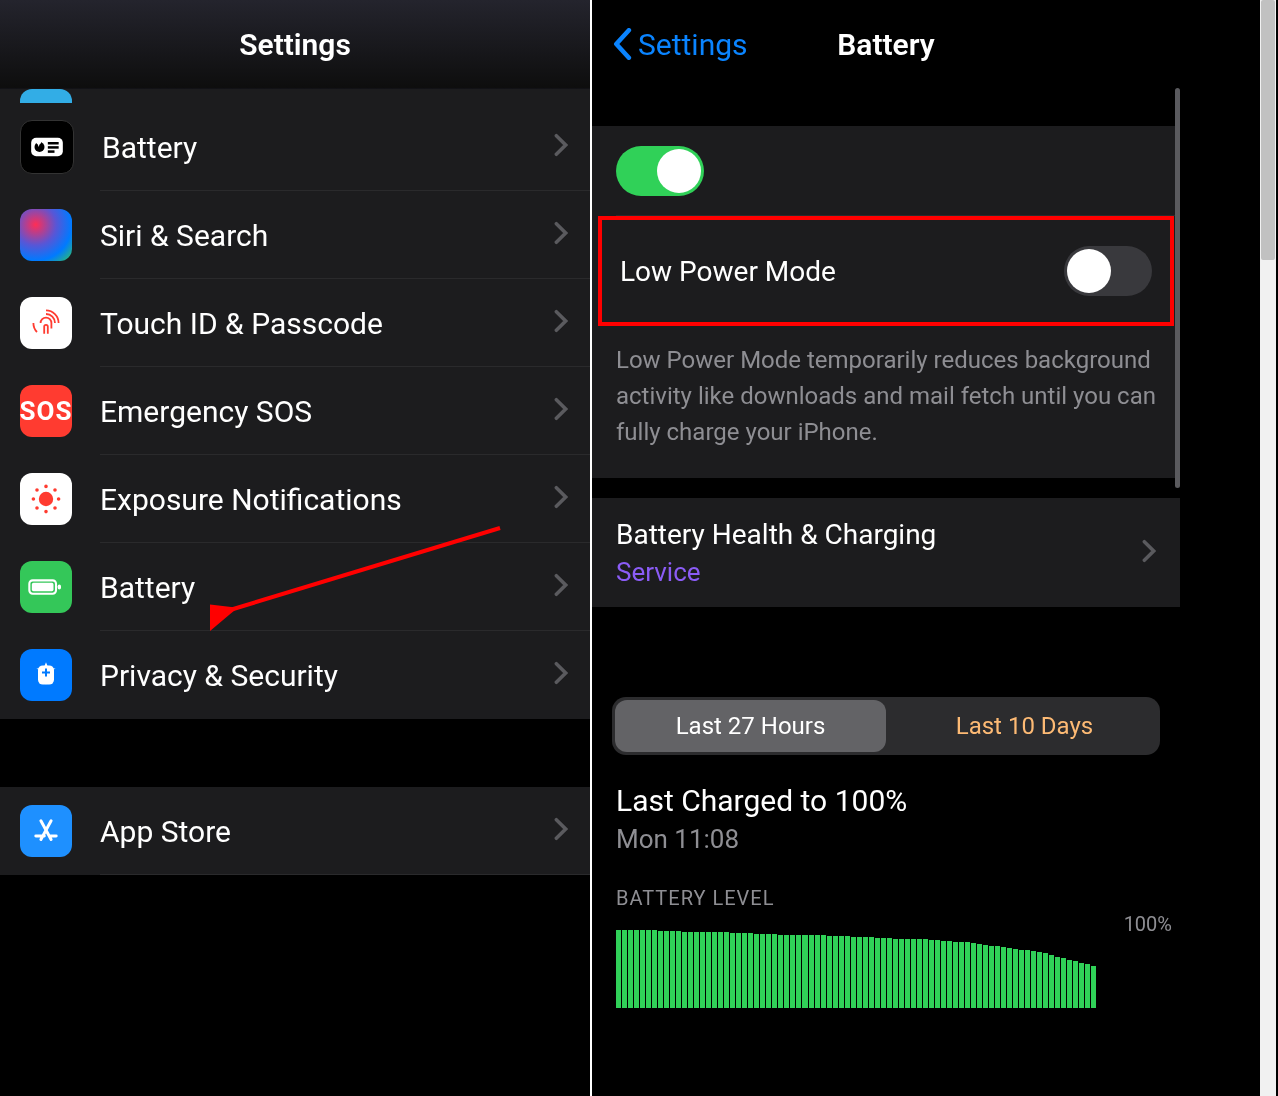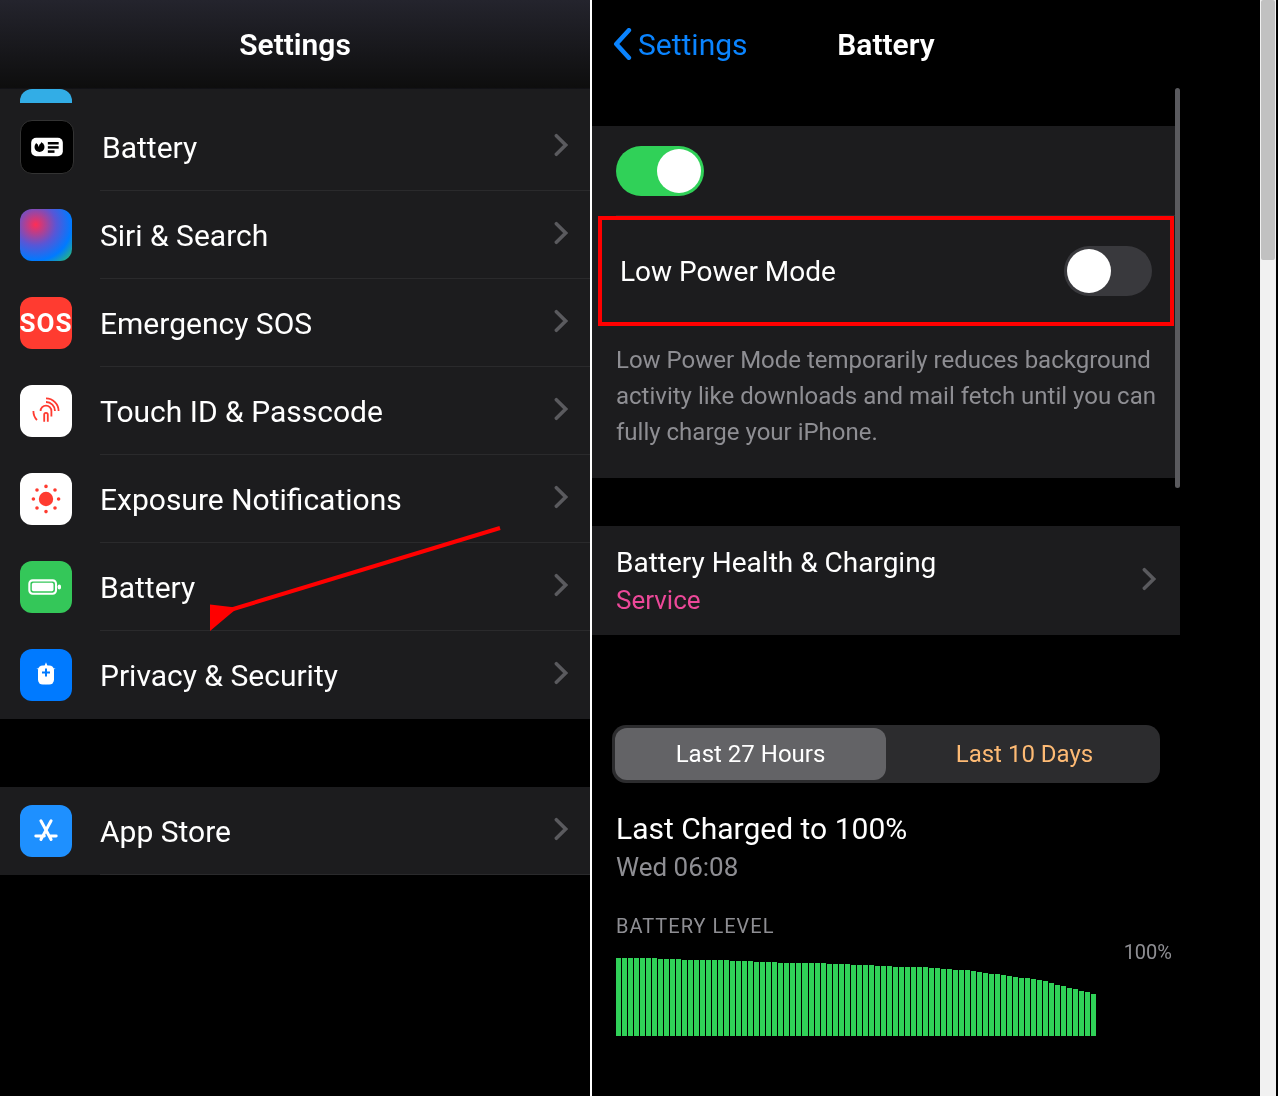--- a/index.html
+++ b/index.html
@@ -182,24 +182,23 @@
     padding: 16px 24px 28px;
     line-height: 1.5;
     background: #1c1c1e;
   }
   .health-row {
     background: #1c1c1e;
     padding: 20px 24px;
     display: flex;
     align-items: center;
     justify-content: space-between;
-    margin-top: 28px;
   }
   .health-text .t { font-size: 28px; }
-  .health-text .s { font-size: 26px; color: #ec4899; margin-top: 6px; }
+  .health-text .s { font-size: 26px; color: #8b5cf6; margin-top: 6px; }
 
   .segmented {
     display: flex;
     background: #2c2c2e;
     border-radius: 14px;
     margin: 20px;
     height: 58px;
     overflow: hidden;
   }
   .segmented .seg {
@@ -304,49 +303,49 @@
       <div class="label">Battery</div>
       <div class="chevron"><svg viewBox="0 0 12 20">
             <path d="M2 2 L10 10 L2 18" stroke="#5a5a5e" stroke-width="3" fill="none" stroke-linecap="round"></path>
           </svg></div>
       <div class="divider"></div>
     </div>
 
     <div class="row">
       <div class="icon-box ic-siri"></div>
       <div class="label">Siri &amp; Search</div>
-      <div class="chevron"><svg viewBox="0 0 12 20">
-            <path d="M2 2 L10 10 L2 18" stroke="#5a5a5e" stroke-width="3" fill="none" stroke-linecap="round"></path>
-          </svg></div>
-      <div class="divider"></div>
-    </div>
-
-    <div class="row">
-      <div class="icon-box ic-sos">SOS</div>
-      <div class="label">Emergency SOS</div>
       <div class="chevron"><svg viewBox="0 0 12 20">
             <path d="M2 2 L10 10 L2 18" stroke="#5a5a5e" stroke-width="3" fill="none" stroke-linecap="round"></path>
           </svg></div>
       <div class="divider"></div>
     </div>
 
     <div class="row">
       <div class="icon-box ic-touchid">
         <svg viewBox="0 0 40 40" width="36" height="36">
             <g fill="none" stroke="#ff3b30" stroke-width="2">
               <path d="M20 6 a14 14 0 0 1 14 14"></path>
               <path d="M10 30 a14 14 0 0 1 -4 -10"></path>
               <path d="M20 10 a10 10 0 0 1 10 10"></path>
               <path d="M20 14 a6 6 0 0 1 6 6 v6"></path>
               <path d="M14 20 a6 6 0 0 1 6 -6"></path>
               <path d="M18 32 v-8 a2 2 0 0 1 4 0 v8"></path>
             </g>
           </svg>
       </div>
       <div class="label">Touch ID &amp; Passcode</div>
+      <div class="chevron"><svg viewBox="0 0 12 20">
+            <path d="M2 2 L10 10 L2 18" stroke="#5a5a5e" stroke-width="3" fill="none" stroke-linecap="round"></path>
+          </svg></div>
+      <div class="divider"></div>
+    </div>
+
+    <div class="row">
+      <div class="icon-box ic-sos">SOS</div>
+      <div class="label">Emergency SOS</div>
       <div class="chevron"><svg viewBox="0 0 12 20">
             <path d="M2 2 L10 10 L2 18" stroke="#5a5a5e" stroke-width="3" fill="none" stroke-linecap="round"></path>
           </svg></div>
       <div class="divider"></div>
     </div>
 
     <div class="row">
       <div class="icon-box ic-exposure">
         <svg viewBox="0 0 40 40" width="36" height="36">
             <circle cx="20" cy="20" r="8" fill="#ff3b30"></circle>
@@ -477,21 +476,21 @@
   <div style="height:70px;background:#000"></div>
 
   <div class="r-section" style="background:#000">
     <div class="segmented">
       <div class="seg active">Last 27 Hours</div>
       <div class="seg inactive">Last 10 Days</div>
     </div>
 
     <div class="charged">
       <div class="big">Last Charged to 100%</div>
-      <div class="small">Wed 06:08</div>
+      <div class="small">Mon 11:08</div>
     </div>
 
     <div class="bl-label">BATTERY LEVEL</div>
 
     <div class="chart-area">
       <div class="bars" id="chart-bars">
           <div class="bar" style="height: 78px;"></div>
           <div class="bar" style="height: 78px;"></div>
           <div class="bar" style="height: 78px;"></div>
           <div class="bar" style="height: 78px;"></div>

